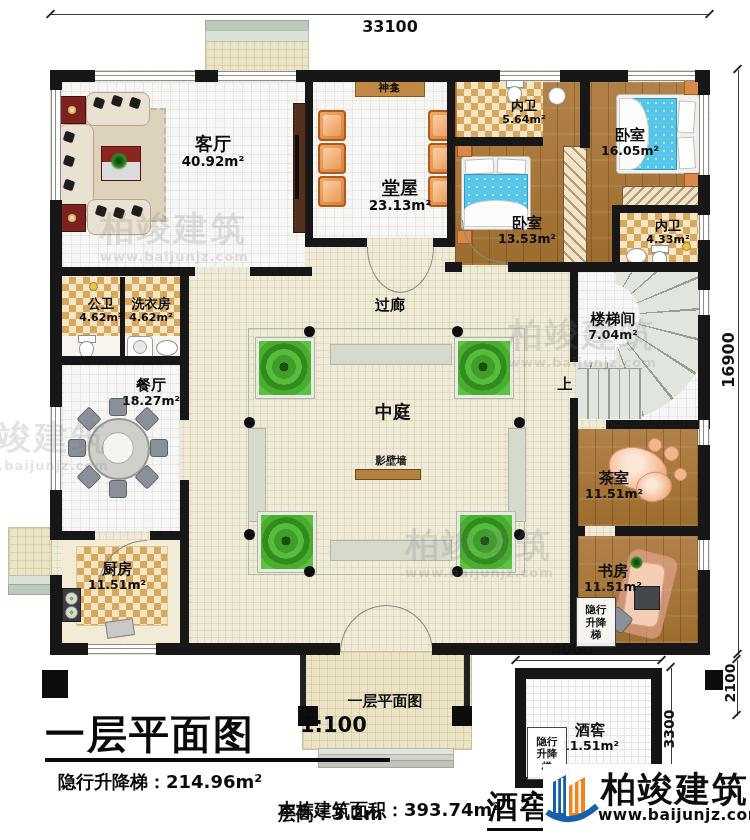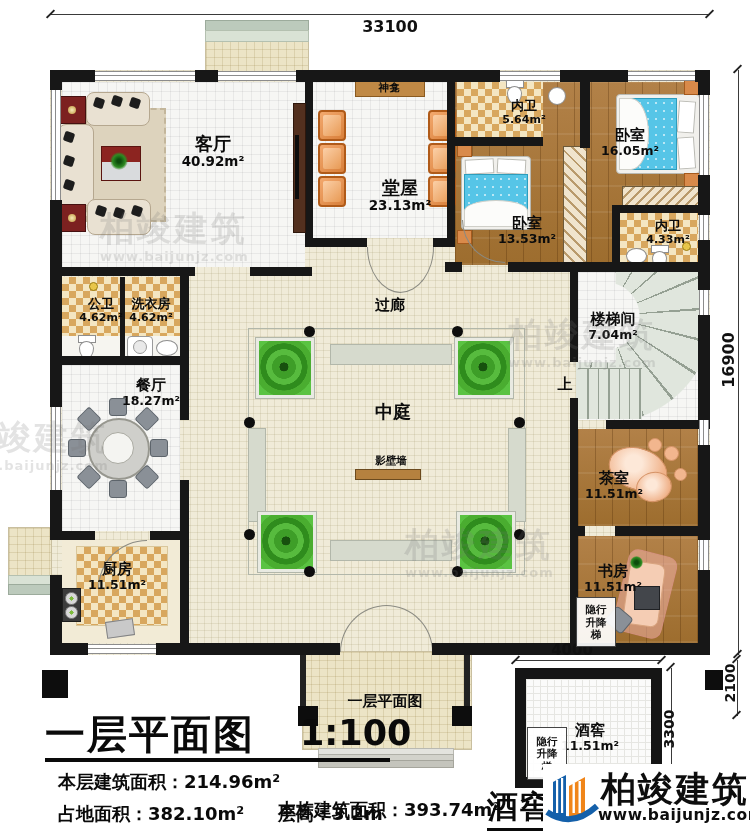--- a/index.html
+++ b/index.html
@@ -62,21 +62,21 @@
   
   .stair-fan{position:absolute;left:576px;top:272px;width:132px;height:146px;z-index:8;
     background:repeating-conic-gradient(from -80deg at 30px 44px,#e0e6dd 0deg 17deg,#95a093 17deg 18.5deg);
     -webkit-mask:radial-gradient(circle at 30px 44px,transparent 0 33px,#000 34px 106px,transparent 107px);
     mask:radial-gradient(circle at 30px 44px,transparent 0 33px,#000 34px 106px,transparent 107px);
     clip-path:polygon(100% 0,100% 100%,0 100%,0 62%,30% 62%,30% 0);}
   .stair-run{position:absolute;left:578px;top:368px;width:64px;height:50px;z-index:8;
     background:repeating-linear-gradient(90deg,#e0e6dd 0 9px,#95a093 9px 10.5px);border-top:1px solid #95a093;}
   
   .main-title{position:absolute;z-index:35;font-weight:bold;font-size:40px;letter-spacing:2px;color:#0a0a0a;}
-  .scale-txt{position:absolute;z-index:35;font-weight:bold;font-size:35px;color:#0a0a0a;}
+  .scale-txt{position:absolute;z-index:35;font-weight:bold;font-size:21px;color:#0a0a0a;}
   .uline{position:absolute;z-index:35;background:#0a0a0a;}
   .info-line{position:absolute;z-index:35;font-weight:bold;font-size:18px;color:#0a0a0a;white-space:nowrap;}
   .cellar-title{position:absolute;z-index:34;font-weight:bold;font-size:31px;letter-spacing:1px;color:#0a0a0a;white-space:nowrap;}
   .brand{position:absolute;z-index:36;}
   .brand-name{position:absolute;font-weight:900;font-size:35px;letter-spacing:2px;color:#0d0d0d;white-space:nowrap;}
   .brand-url{position:absolute;font-weight:bold;font-size:15.5px;letter-spacing:.5px;color:#0d0d0d;white-space:nowrap;}
 </style>
 </head>
 <body>
 
@@ -423,23 +423,22 @@
       <div class="wm-url">www.baijunjz.com</div>
     </div>
   <div class="wm" style="left:-40px;top:415px;">
     <div class="wm-name">柏竣建筑</div>
       <div class="wm-url">www.baijunjz.com</div>
     </div>
 
   <div class="main-title" style="left:45px;top:707px;">一层平面图</div>
   <div class="scale-txt" style="left:300px;top:713px;">1:100</div>
   <div class="uline" style="left:45px;top:758px;width:345px;height:4px;"></div>
-  <div class="info-line" style="left:58px;top:770px;">本层建筑面积：214.96m²</div>
+  <div class="info-line" style="left:58px;top:770px;">隐行升降梯：214.96m²</div>
   <div class="info-line" style="left:278px;top:750px;margin-top:48px;">本栋建筑面积：393.74m²</div>
-  <div class="info-line" style="left:58px;top:802px;">占地面积：382.10m²</div>
   <div class="info-line" style="left:278px;top:802px;">层高：3.2m</div>
   <div class="cellar-title" style="left:487px;top:786px;">酒窖平面图</div>
   <div class="uline" style="left:487px;top:828px;width:152px;height:3px;z-index:34;"></div>
 
   <div class="brand" style="left:543px;top:764px;width:207px;height:72px;background:#fff;">
     <svg width="54" height="62" viewBox="0 0 54 62" style="position:absolute;left:2px;top:2px;">
       <polygon points="8,16 21,9 21,50 8,50" fill="#1460aa"></polygon>
       <rect x="11" y="14" width="2.2" height="33" fill="#fff"></rect>
       <rect x="16" y="12" width="2.2" height="35" fill="#fff"></rect>
       <polygon points="24,20 40,11 40,50 24,50" fill="#f08519"></polygon>

